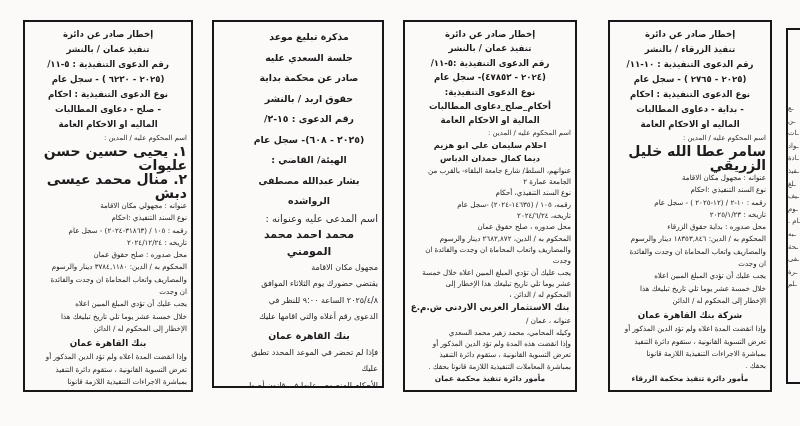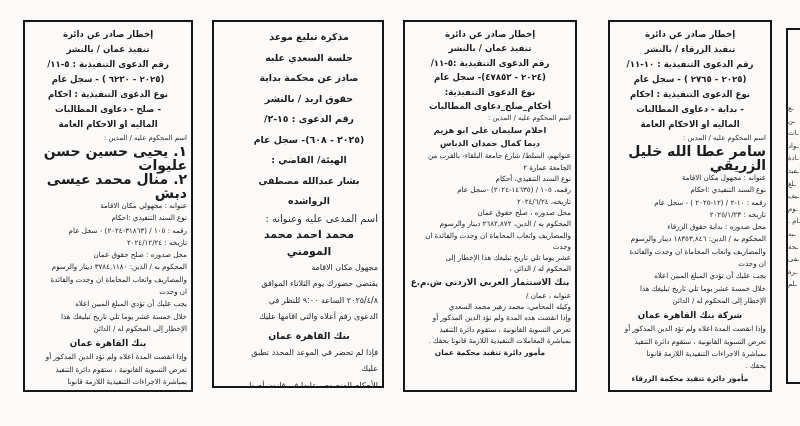--- a/index.html
+++ b/index.html
@@ -97,32 +97,34 @@
       <div class="L-b">الأحكام المنصوص عليها في قانون أصول</div>
       <div class="L-b">المحاكمات المدنية .</div>
     </div>
   <div class="notice tight" id="n2">
       <div class="L-h">إخطار صادر عن دائرة</div>
       <div class="L-h">تنفيذ عمان / بالنشر</div>
       <div class="L-h">رقم الدعوى التنفيذية :٥-١١/</div>
       <div class="L-h">(٤٧٨٥٣‎ - ‎٢٠٢٤)- سجل عام</div>
       <div class="L-h">نوع الدعوى التنفيذية:</div>
       <div class="L-h">أحكام_صلح_دعاوى المطالبات</div>
+      <div class="L-h">المالية او الاحكام العامة</div>
       <div class="L-l">اسم المحكوم عليه / المدين :</div>
       <div class="L-nc">احلام سليمان علي ابو هزيم</div>
       <div class="L-nc">ديما كمال حمدان الدباس</div>
       <div class="L-b">عنوانهم، السلط/ شارع جامعة البلقاء- بالقرب من</div>
       <div class="L-b">الجامعة عمارة ٢</div>
       <div class="L-b">نوع السند التنفيذي، أحكام</div>
       <div class="L-b">رقمه، ١٠٥ / (١٤٦٣٥-٢٠٢٤) -سجل عام</div>
       <div class="L-b">تاريخه، ٢٠٢٤/٦/٢٤</div>
       <div class="L-b">محل صدوره ، صلح حقوق عمان</div>
       <div class="L-b">المحكوم به / الدين، ٢٦٨٢,٨٧٢ دينار والرسوم</div>
       <div class="L-b">والمصاريف واتعاب المحاماة ان وجدت والفائدة ان</div>
       <div class="L-b">وجدت</div>
+      <div class="L-b">يجب عليك أن تؤدي المبلغ المبين اعلاه خلال خمسة</div>
       <div class="L-b">عشر يوما تلي تاريخ تبليغك هذا الإخطار إلى</div>
       <div class="L-b">المحكوم له / الدائن ،</div>
       <div class="L-k">بنك الاستثمار العربي الاردني ش.م.ع</div>
       <div class="L-b">عنوانه ، عمان /</div>
       <div class="L-b">وكيله المحامي، محمد زهير محمد السعدي</div>
       <div class="L-b">وإذا انقضت هذه المدة ولم تؤد الدين المذكور أو</div>
       <div class="L-b">تعرض التسوية القانونية ، ستقوم دائرة التنفيذ</div>
       <div class="L-b">بمباشرة المعاملات التنفيذية اللازمة قانونا بحقك .</div>
       <div class="L-s">مأمور دائرة تنفيذ محكمة عمان</div>
     </div>

